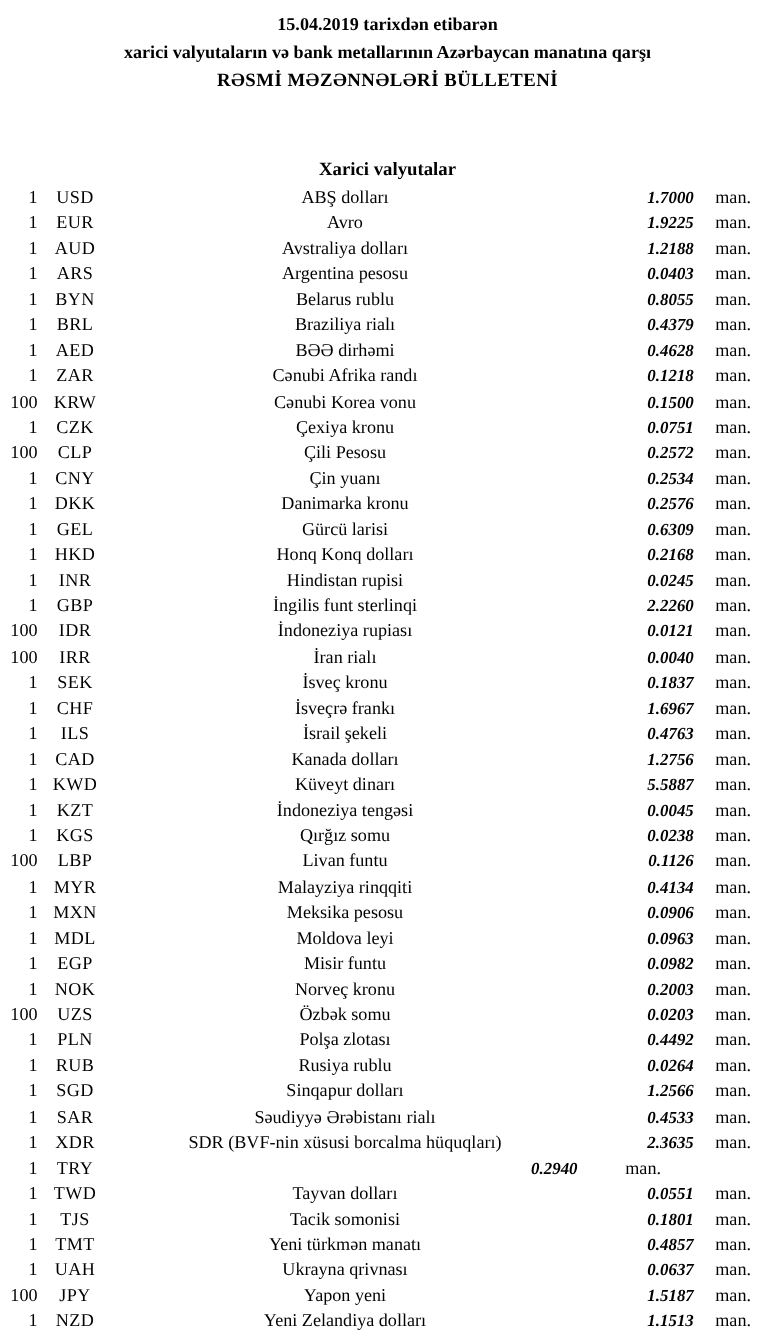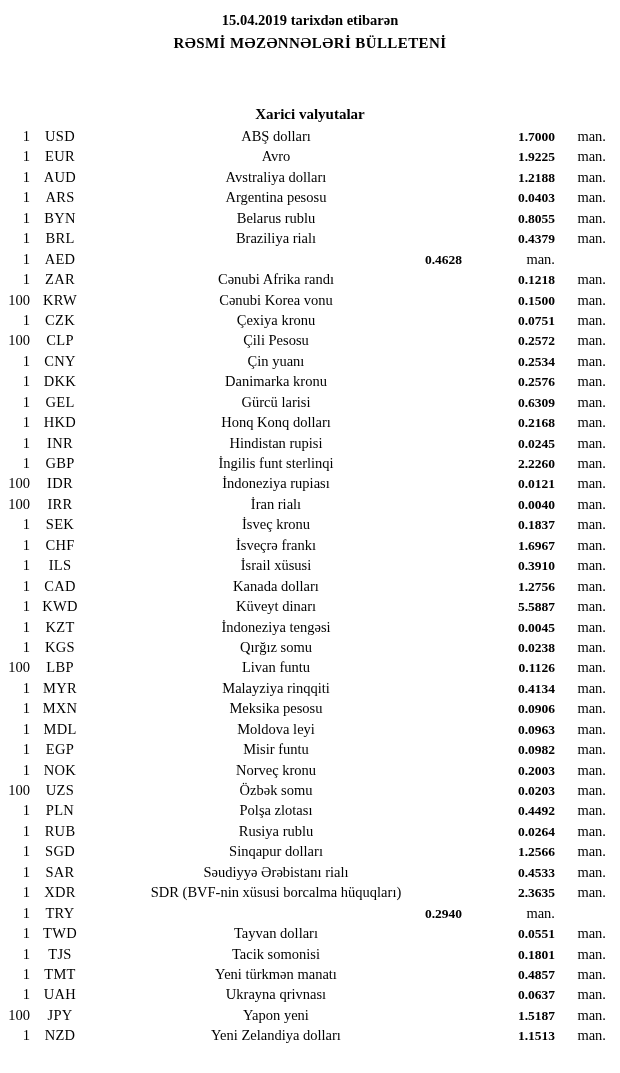--- a/index.html
+++ b/index.html
@@ -58,29 +58,31 @@
     height: 20.45px;
     align-items: baseline;
     font-size: 14.5px;
   }
   .cell-qty  { text-align: right; }
   .cell-code { text-align: center; letter-spacing: 0.3px; }
   .cell-name { text-align: center; white-space: nowrap; overflow: hidden; }
   .cell-rate {
     text-align: right;
     font-weight: bold;
+    font-style: italic;
     font-size: 13.5px;
   }
-  .cell-unit { text-align: right; padding-left: 5px; }
+  .cell-unit { text-align: center; padding-left: 5px; }
 </style>
 </head>
 <body>
 
 <div class="page">
   <div class="hdr-date">15.04.2019 tarixdən etibarən</div>
+  <div class="hdr-sub">xarici valyutaların və bank metallarının Azərbaycan manatına qarşı</div>
   <div class="hdr-bulletin">RƏSMİ MƏZƏNNƏLƏRİ BÜLLETENİ</div>
 
   <div class="section-title">Xarici valyutalar</div>
 
   <div class="rates-table">
   <div class="row">
     <span class="cell-qty">1</span>
     <span class="cell-code">USD</span>
     <span class="cell-name">ABŞ dolları</span>
     <span class="cell-rate">1.7000</span>
@@ -123,20 +125,21 @@
     <span class="cell-qty">1</span>
     <span class="cell-code">BRL</span>
     <span class="cell-name">Braziliya rialı</span>
     <span class="cell-rate">0.4379</span>
     <span class="cell-unit">man.</span>
   </div>
 
   <div class="row">
     <span class="cell-qty">1</span>
     <span class="cell-code">AED</span>
+    <span class="cell-name">BƏƏ dirhəmi</span>
     <span class="cell-rate">0.4628</span>
     <span class="cell-unit">man.</span>
   </div>
 
   <div class="row">
     <span class="cell-qty">1</span>
     <span class="cell-code">ZAR</span>
     <span class="cell-name">Cənubi Afrika randı</span>
     <span class="cell-rate">0.1218</span>
     <span class="cell-unit">man.</span>
@@ -242,22 +245,22 @@
     <span class="cell-qty">1</span>
     <span class="cell-code">CHF</span>
     <span class="cell-name">İsveçrə frankı</span>
     <span class="cell-rate">1.6967</span>
     <span class="cell-unit">man.</span>
   </div>
 
   <div class="row">
     <span class="cell-qty">1</span>
     <span class="cell-code">ILS</span>
-    <span class="cell-name">İsrail xüsusi</span>
-    <span class="cell-rate">0.3910</span>
+    <span class="cell-name">İsrail şekeli</span>
+    <span class="cell-rate">0.4763</span>
     <span class="cell-unit">man.</span>
   </div>
 
   <div class="row">
     <span class="cell-qty">1</span>
     <span class="cell-code">CAD</span>
     <span class="cell-name">Kanada dolları</span>
     <span class="cell-rate">1.2756</span>
     <span class="cell-unit">man.</span>
   </div>

